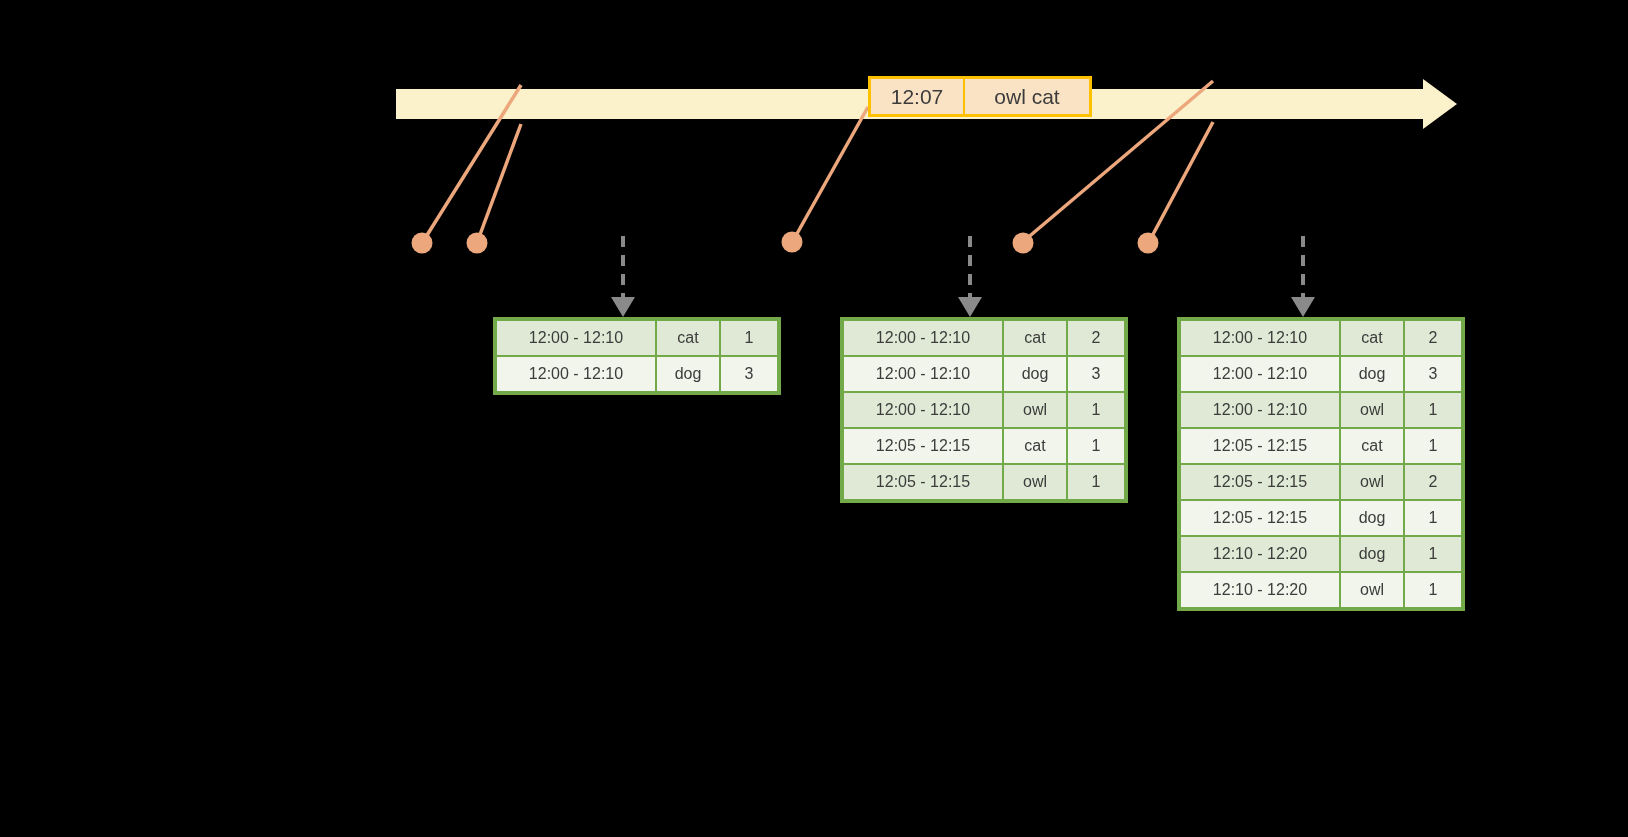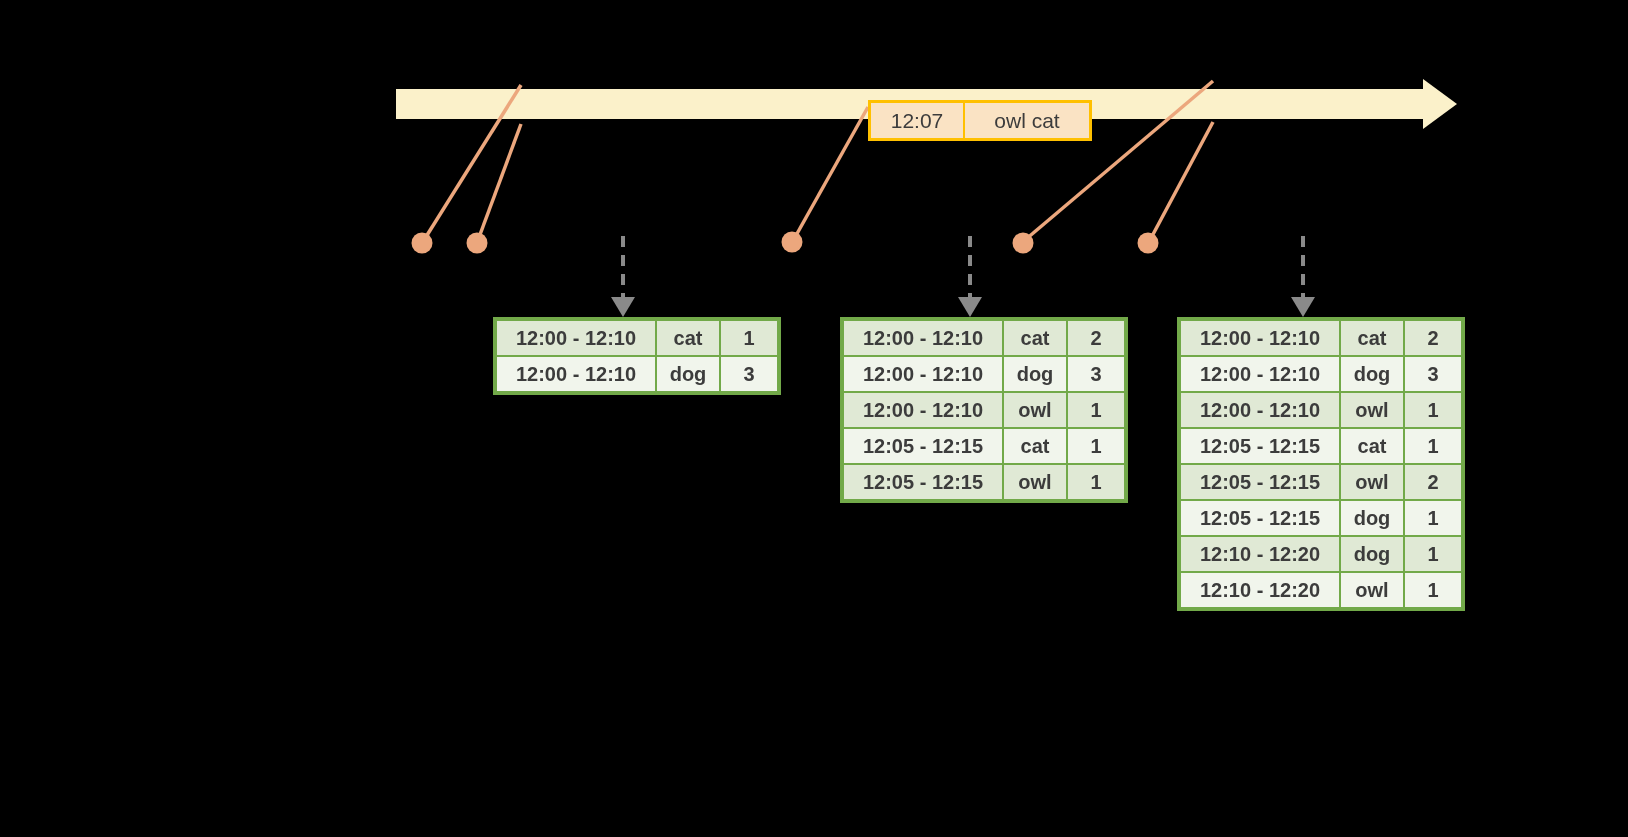--- a/index.html
+++ b/index.html
@@ -33,27 +33,27 @@
     border:2px solid #ffc000;height:35px;text-align:center;
     padding:0 6px;white-space:nowrap;
   }
   table.eb tr:nth-child(odd) td{background:#fae3c4;}
   table.eb tr:nth-child(even) td{background:#fdf3e3;}
   table.eb td.e-time{width:80px;}
   table.eb td.e-words{width:112px;}
   table.eb.eb-narrow td.e-time{width:70px;}
   table.eb.eb-narrow td.e-words{width:100px;}
   #event-box-1{left:521px;top:64px;}
-  #event-box-2{left:868px;top:100px;}
+  #event-box-2{left:868px;top:76px;}
   #event-box-3{left:1213px;top:64px;}
   
   table.rt{
     position:absolute;z-index:3;
     border-collapse:collapse;border:4px solid #72a949;
-    font-size:20px;color:#3c3c3c;font-weight:bold;
+    font-size:16px;color:#3c3c3c;
   }
   table.rt td{
     border:2px solid #72a949;height:34px;text-align:center;
     padding:0 4px;white-space:nowrap;
   }
   table.rt tr:nth-child(odd) td{background:#e0e9d5;}
   table.rt tr:nth-child(even) td{background:#f1f5ec;}
   table.rt td.c-window{width:150px;}
   table.rt td.c-word{width:54px;}
   table.rt td.c-count{width:48px;}

